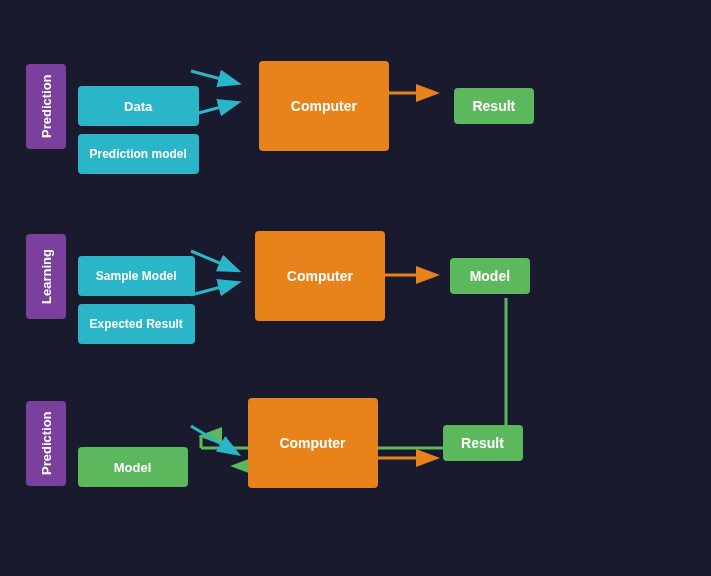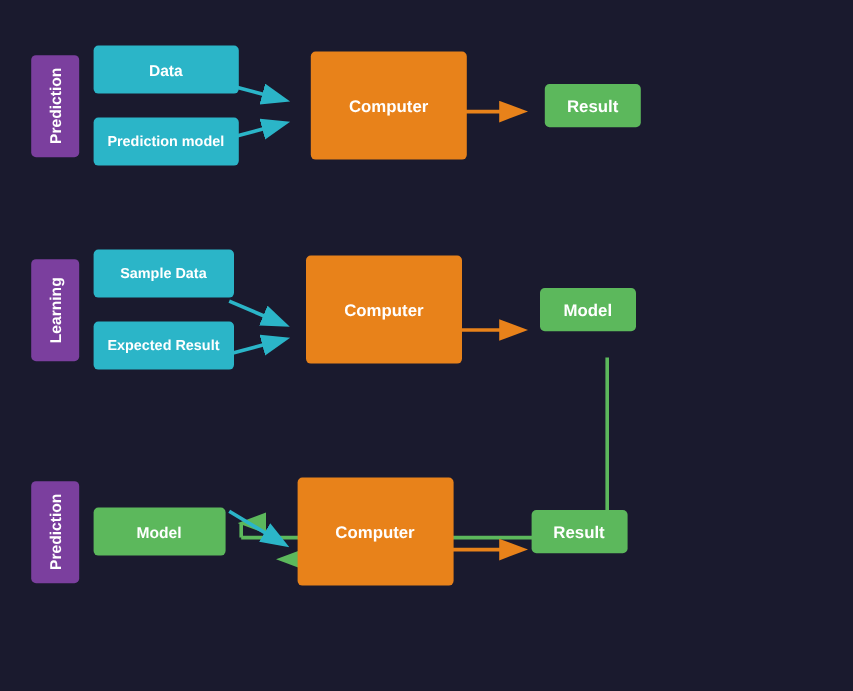--- a/index.html
+++ b/index.html
@@ -29,22 +29,23 @@
       color: white;
       flex-shrink: 0;
     }
 
     .label-purple { background: #7b3f9e; }
 
     
     .inputs-col {
       display: flex;
       flex-direction: column;
-      gap: 20px;
+      gap: 8px;
       margin-left: 10px;
+      margin-top: 48px;
     }
 
     .input-box {
       background: #2bb5c8;
       color: white;
       font-size: 13px;
       font-weight: bold;
       text-align: center;
       padding: 8px 12px;
       border-radius: 4px;
@@ -204,21 +205,21 @@
   </div>
 
   <div class="row-learn">
 
     <div class="label-box label-purple" style="height:85px; font-size:13px;">
       <span>Learning</span>
     </div>
 
     <div class="inputs-col" style="margin-left:12px;">
       <div class="input-box" style="font-size:12px;">
-        <span>Sample Data</span>
+        <span>Sample Model</span>
       </div>
       <div class="input-box" style="font-size:12px;">
         <span>Expected Result</span>
       </div>
     </div>
 
     <div style="width:60px;"></div>
 
     <div class="computer-box">
       <span>Computer</span>

